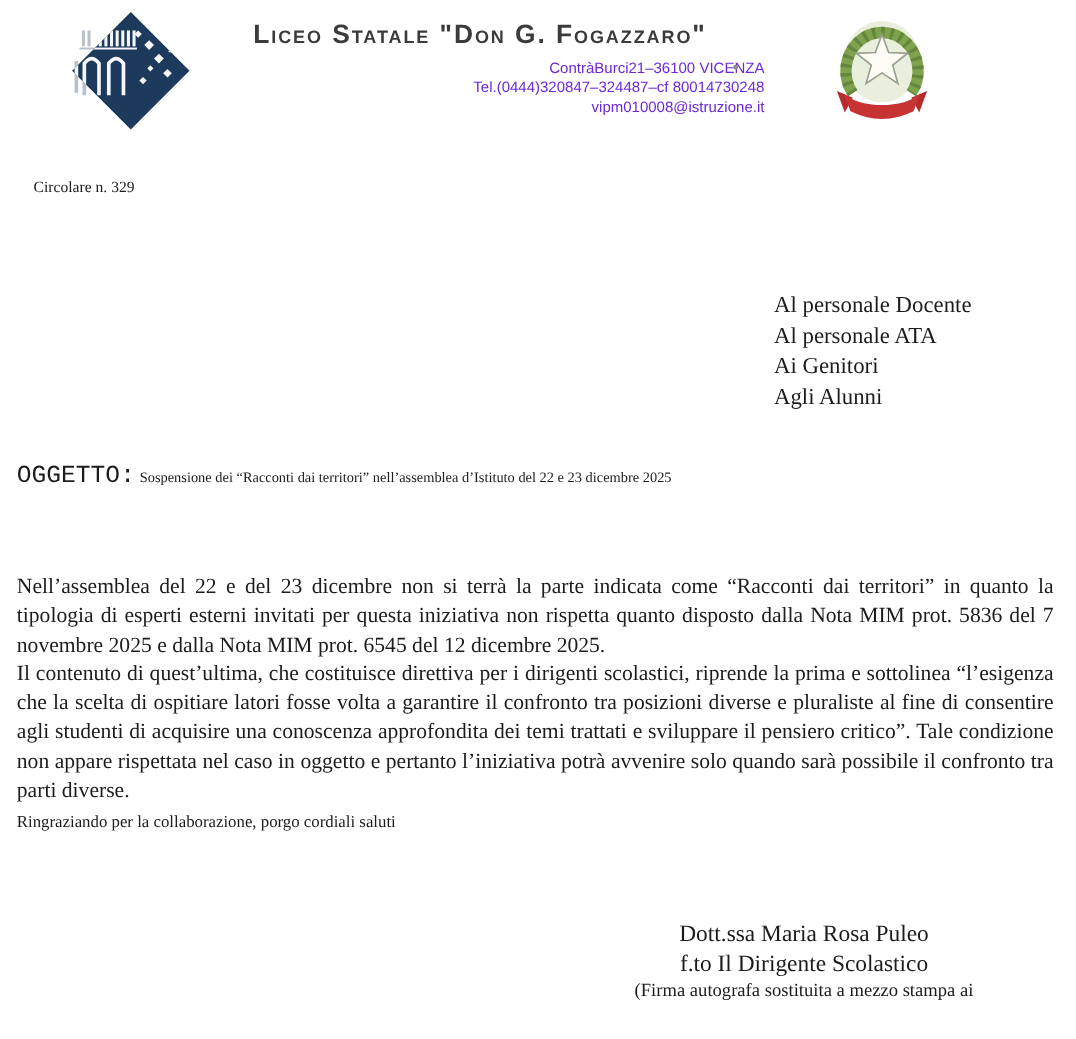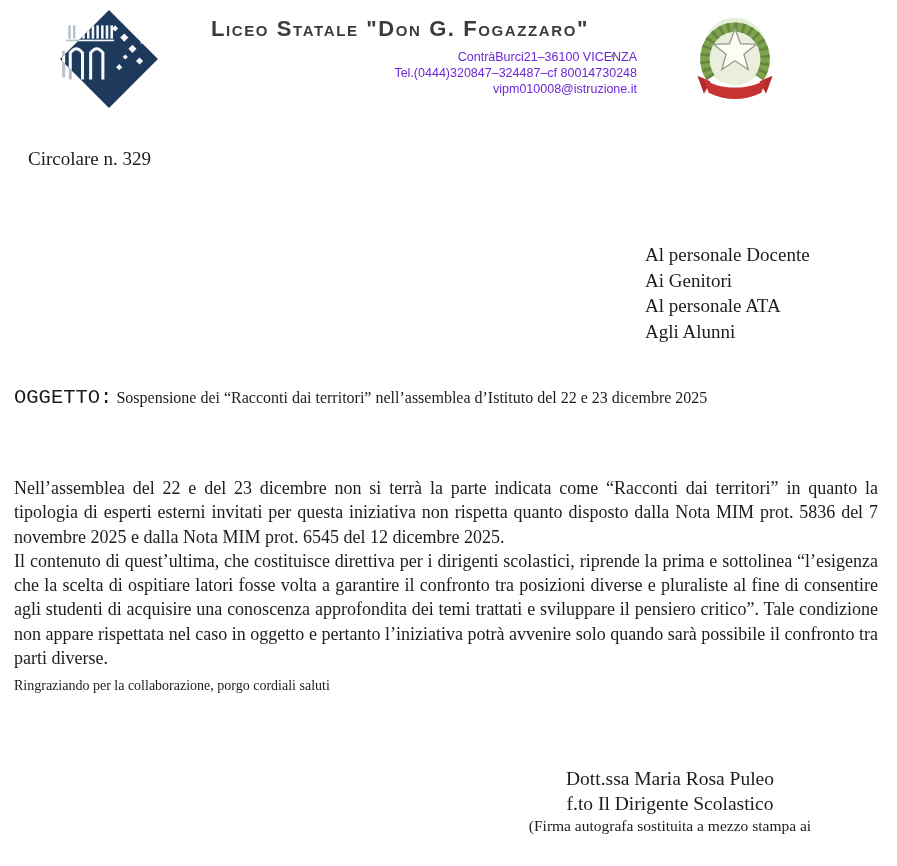--- a/index.html
+++ b/index.html
@@ -17,28 +17,28 @@
   }
   .addr {
     font-family:"Liberation Sans", sans-serif; font-size:12.5px;
     color:#6d28d9; line-height:16px;text-align:right;
   }
   .addr-first { margin-top:7px; }
   .emblem-wrap { position:absolute; left:688px; top:6px; width:94px; height:102px; }
   .stray-mark { position:absolute; left:611px; top:54px; width:4px; height:4px;
     border-radius:50%; background:#8a8a8a; }
   
-  .circ-no { position:absolute; left:28px; top:148px; font-size:19px; }
+  .circ-no { position:absolute; left:28px; top:148px; font-size:13px; }
   .place-date { position:absolute; left:633px; top:148px; font-size:19px; }
   
   .recipients { position:absolute; left:645px; top:242px; font-size:19px; line-height:25.5px; }
   
   .subject { position:absolute; left:14px; top:386px; width:866px; }
   .subject-label { font-size:20.5px;font-family:Liberation Mono, monospace; }
-  .subject-text { font-size:16px; }
+  .subject-text { font-size:12px; }
   
   .body-block {
     position:absolute; left:14px; top:476px; width:864px;
     font-size:18px; line-height:24.3px; text-align:justify;
   }
   .body-block p { margin:0; }
   .closing { position:absolute; left:14px; top:678px; font-size:14px; }
   
   .signature { position:absolute; left:452px; top:766px; width:436px;
     text-align:center; font-size:19.5px; line-height:25px; }
@@ -114,22 +114,22 @@
       <polygon points="50,20 55.9,35.9 72.8,36.6 59.5,47.1 64.1,63.4 50,54 35.9,63.4 40.5,47.1 27.2,36.6 44.1,35.9" fill="#fdfdf6" stroke="#9aa08f" stroke-width="1.5"></polygon>
     </svg>
   </div>
 
   <div class="stray-mark"></div>
 
   <div class="circ-no">Circolare n. 329</div>
 
   <div class="recipients">
     <div>Al personale Docente</div>
+    <div>Al personale ATA</div>
     <div>Ai Genitori</div>
-    <div>Al personale ATA</div>
     <div>Agli Alunni</div>
   </div>
 
   <div class="subject">
     <span class="subject-label">OGGETTO:</span>
     <span class="subject-text">Sospensione dei “Racconti dai territori” nell’assemblea d’Istituto del 22 e 23 dicembre 2025</span>
   </div>
 
   <div class="body-block">
     <p>Nell’assemblea del 22 e del 23 dicembre non si terrà la parte indicata come “Racconti dai territori” in quanto la tipologia di esperti esterni invitati per questa iniziativa non rispetta quanto disposto dalla Nota MIM prot. 5836 del 7 novembre 2025 e dalla Nota MIM prot. 6545 del 12 dicembre 2025.</p>

